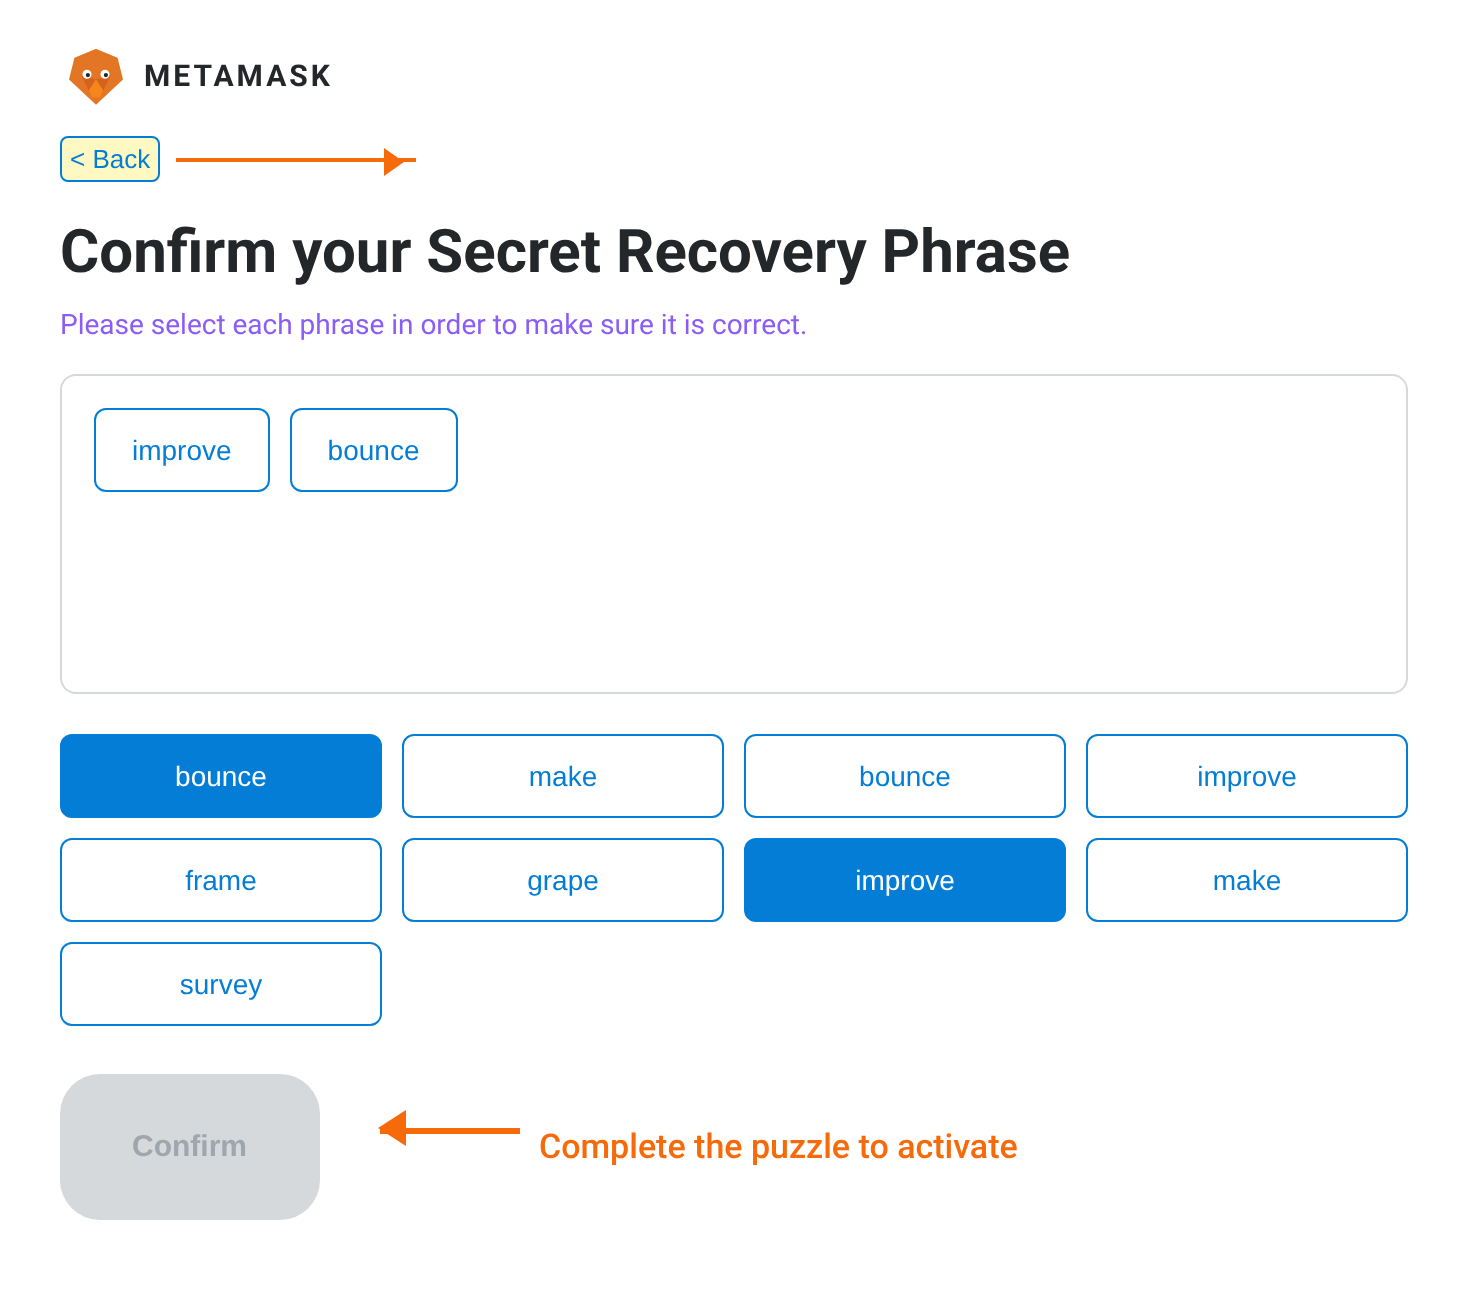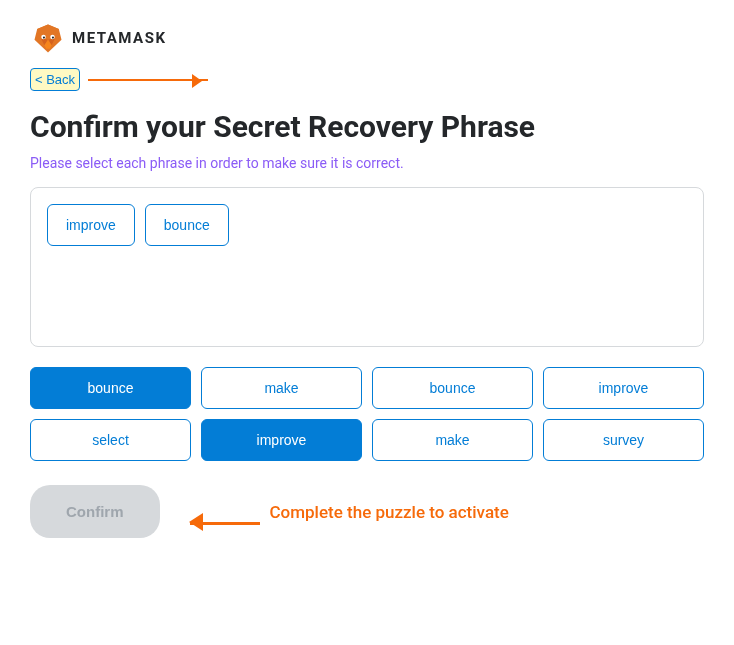--- a/index.html
+++ b/index.html
@@ -128,31 +128,31 @@
     .bottom-section {
       display: flex;
       align-items: center;
       gap: 20px;
     }
     .confirm-btn {
       background: #d6d9dc;
       color: #9fa6ad;
       border: none;
       border-radius: 20px;
-      padding: 18px 36px;
+      padding: 28px 36px;
       font-size: 15px;
       font-weight: 600;
       cursor: not-allowed;
       min-width: 120px;
     }
 
     
     .puzzle-message {
       display: flex;
-      align-items: flex-end;
+      align-items: flex-start;
       gap: 10px;
     }
     .orange-arrow {
       width: 80px;
       height: 0;
       position: relative;
     }
     .orange-arrow::before {
       content: '';
       display: block;
@@ -213,21 +213,22 @@
 <div class="drop-zone">
   <button class="word-chip">improve</button>
   <button class="word-chip">bounce</button>
 </div>
 
 <div class="word-bank">
   <button class="word-chip selected">bounce</button>
   <button class="word-chip">make</button>
   <button class="word-chip">bounce</button>
   <button class="word-chip">improve</button>
-  <button class="word-chip">select</button>
+  <button class="word-chip">frame</button>
+  <button class="word-chip">grape</button>
   <button class="word-chip selected">improve</button>
   <button class="word-chip">make</button>
   <button class="word-chip">survey</button>
 </div>
 
 <div class="bottom-section">
   <button class="confirm-btn" disabled="">Confirm</button>
   <div class="puzzle-message">
     <div class="orange-arrow"></div>
     <span class="puzzle-text">Complete the puzzle to activate</span>

